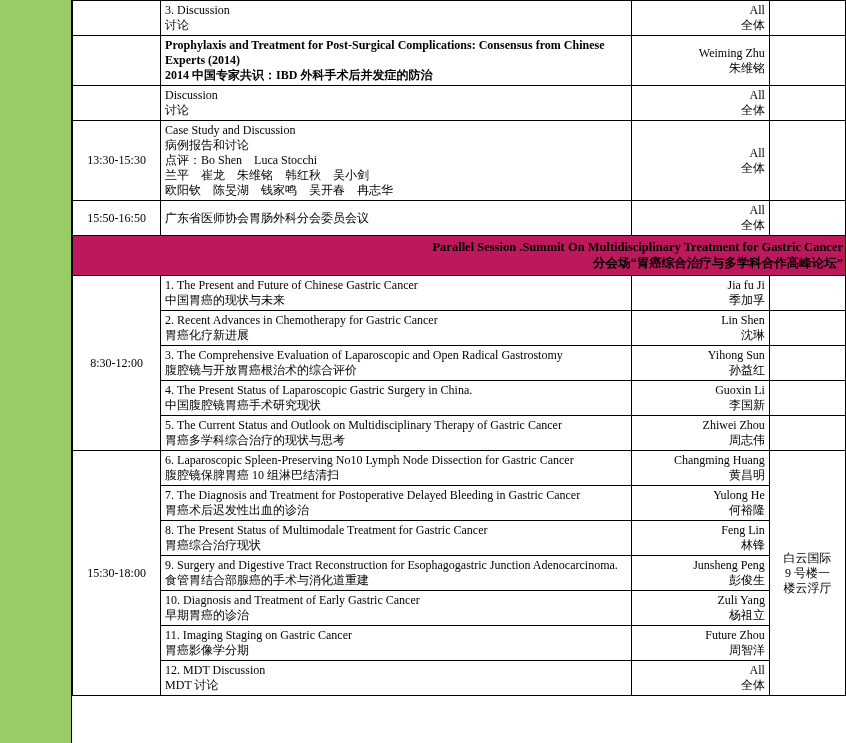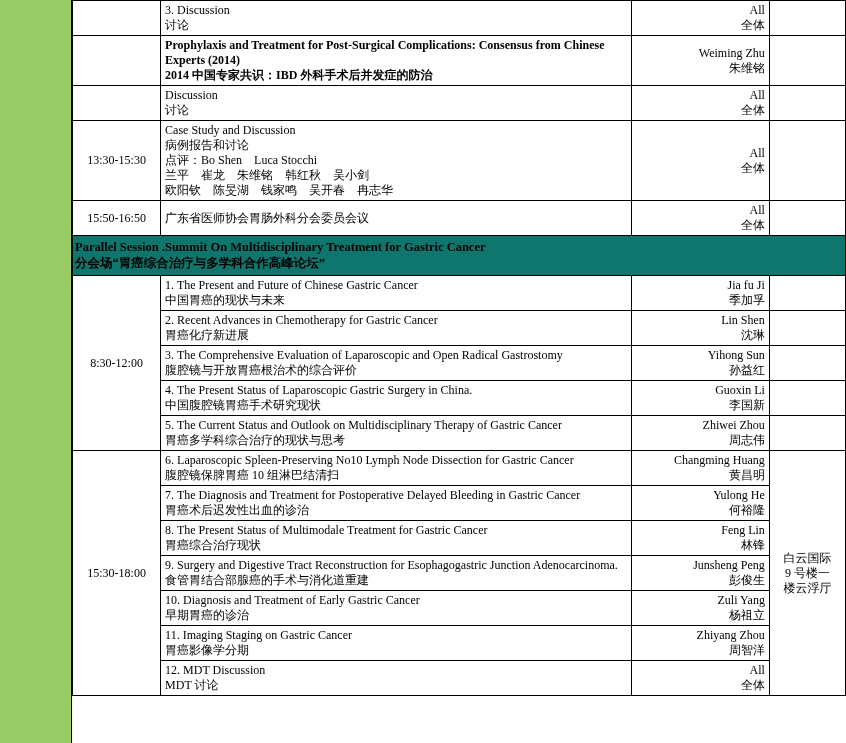--- a/index.html
+++ b/index.html
@@ -63,22 +63,22 @@
   td.venue {
     width: 76px;
     text-align: center;
     font-size: 12px;
     vertical-align: middle;
   }
   .en { display: block; }
   .zh { display: block; }
   .bold { font-weight: bold; }
   tr.banner td {
-    background: #0f766e;
-    text-align: left;
+    background: #be185d;
+    text-align: right;
     font-weight: bold;
     padding: 4px 2px;
     border: 1px solid #000000;
   }
   .banner .en, .banner .zh {
     display: block;
     font-size: 12.5px;
   }
   .venue-text span { display: block; }
 </style>
@@ -286,21 +286,21 @@
           <span class="en">Zuli Yang</span>
           <span class="zh">杨祖立</span>
         </td>
       </tr>
       <tr>
         <td class="topic">
           <span class="en">11. Imaging Staging on Gastric Cancer</span>
           <span class="zh">胃癌影像学分期</span>
         </td>
         <td class="who">
-          <span class="en">Zhiyang Zhou</span>
+          <span class="en">Future Zhou</span>
           <span class="zh">周智洋</span>
         </td>
       </tr>
       <tr>
         <td class="topic">
           <span class="en">12. MDT Discussion</span>
           <span class="zh">MDT 讨论</span>
         </td>
         <td class="who">
           <span class="en">All</span>

